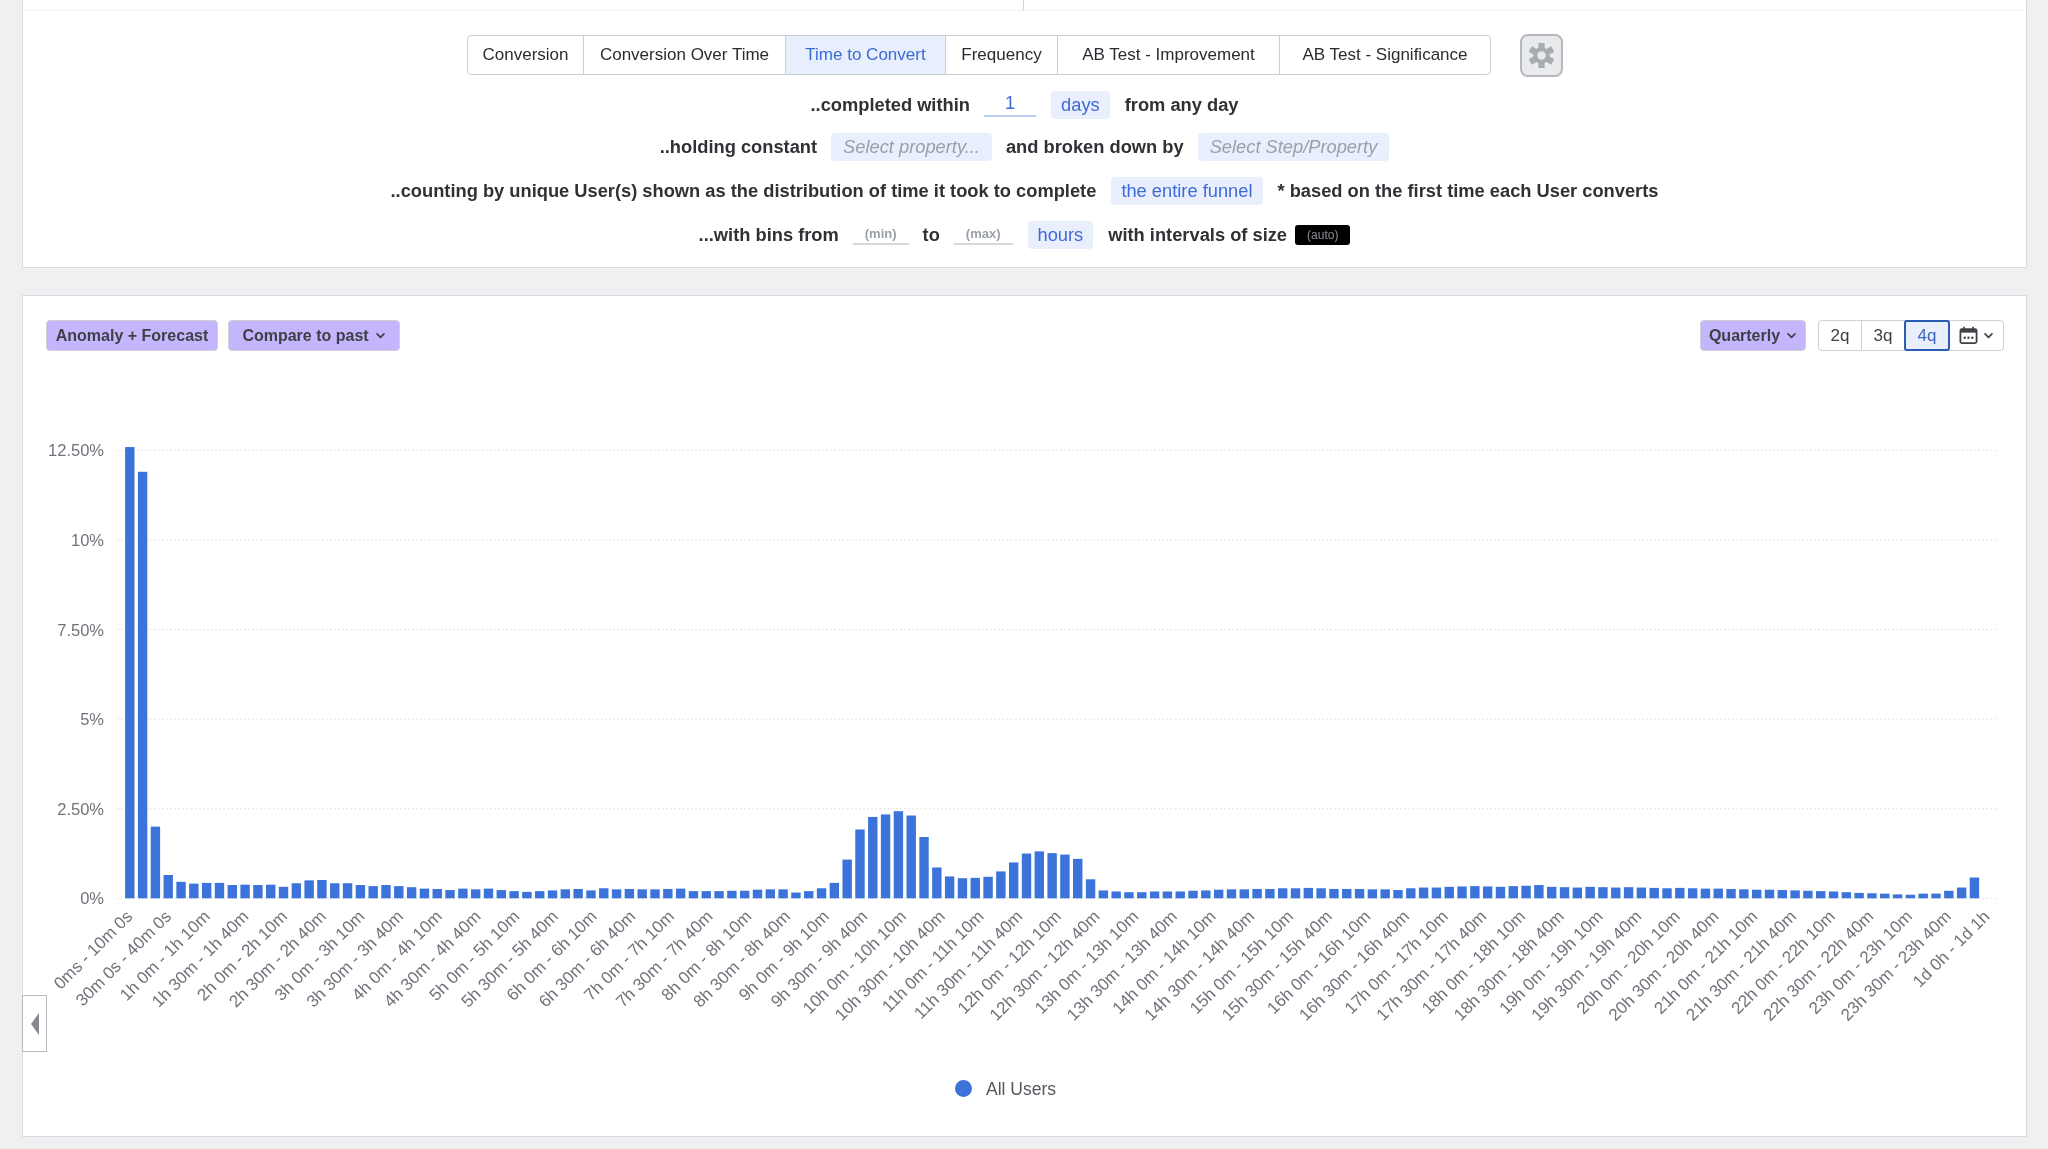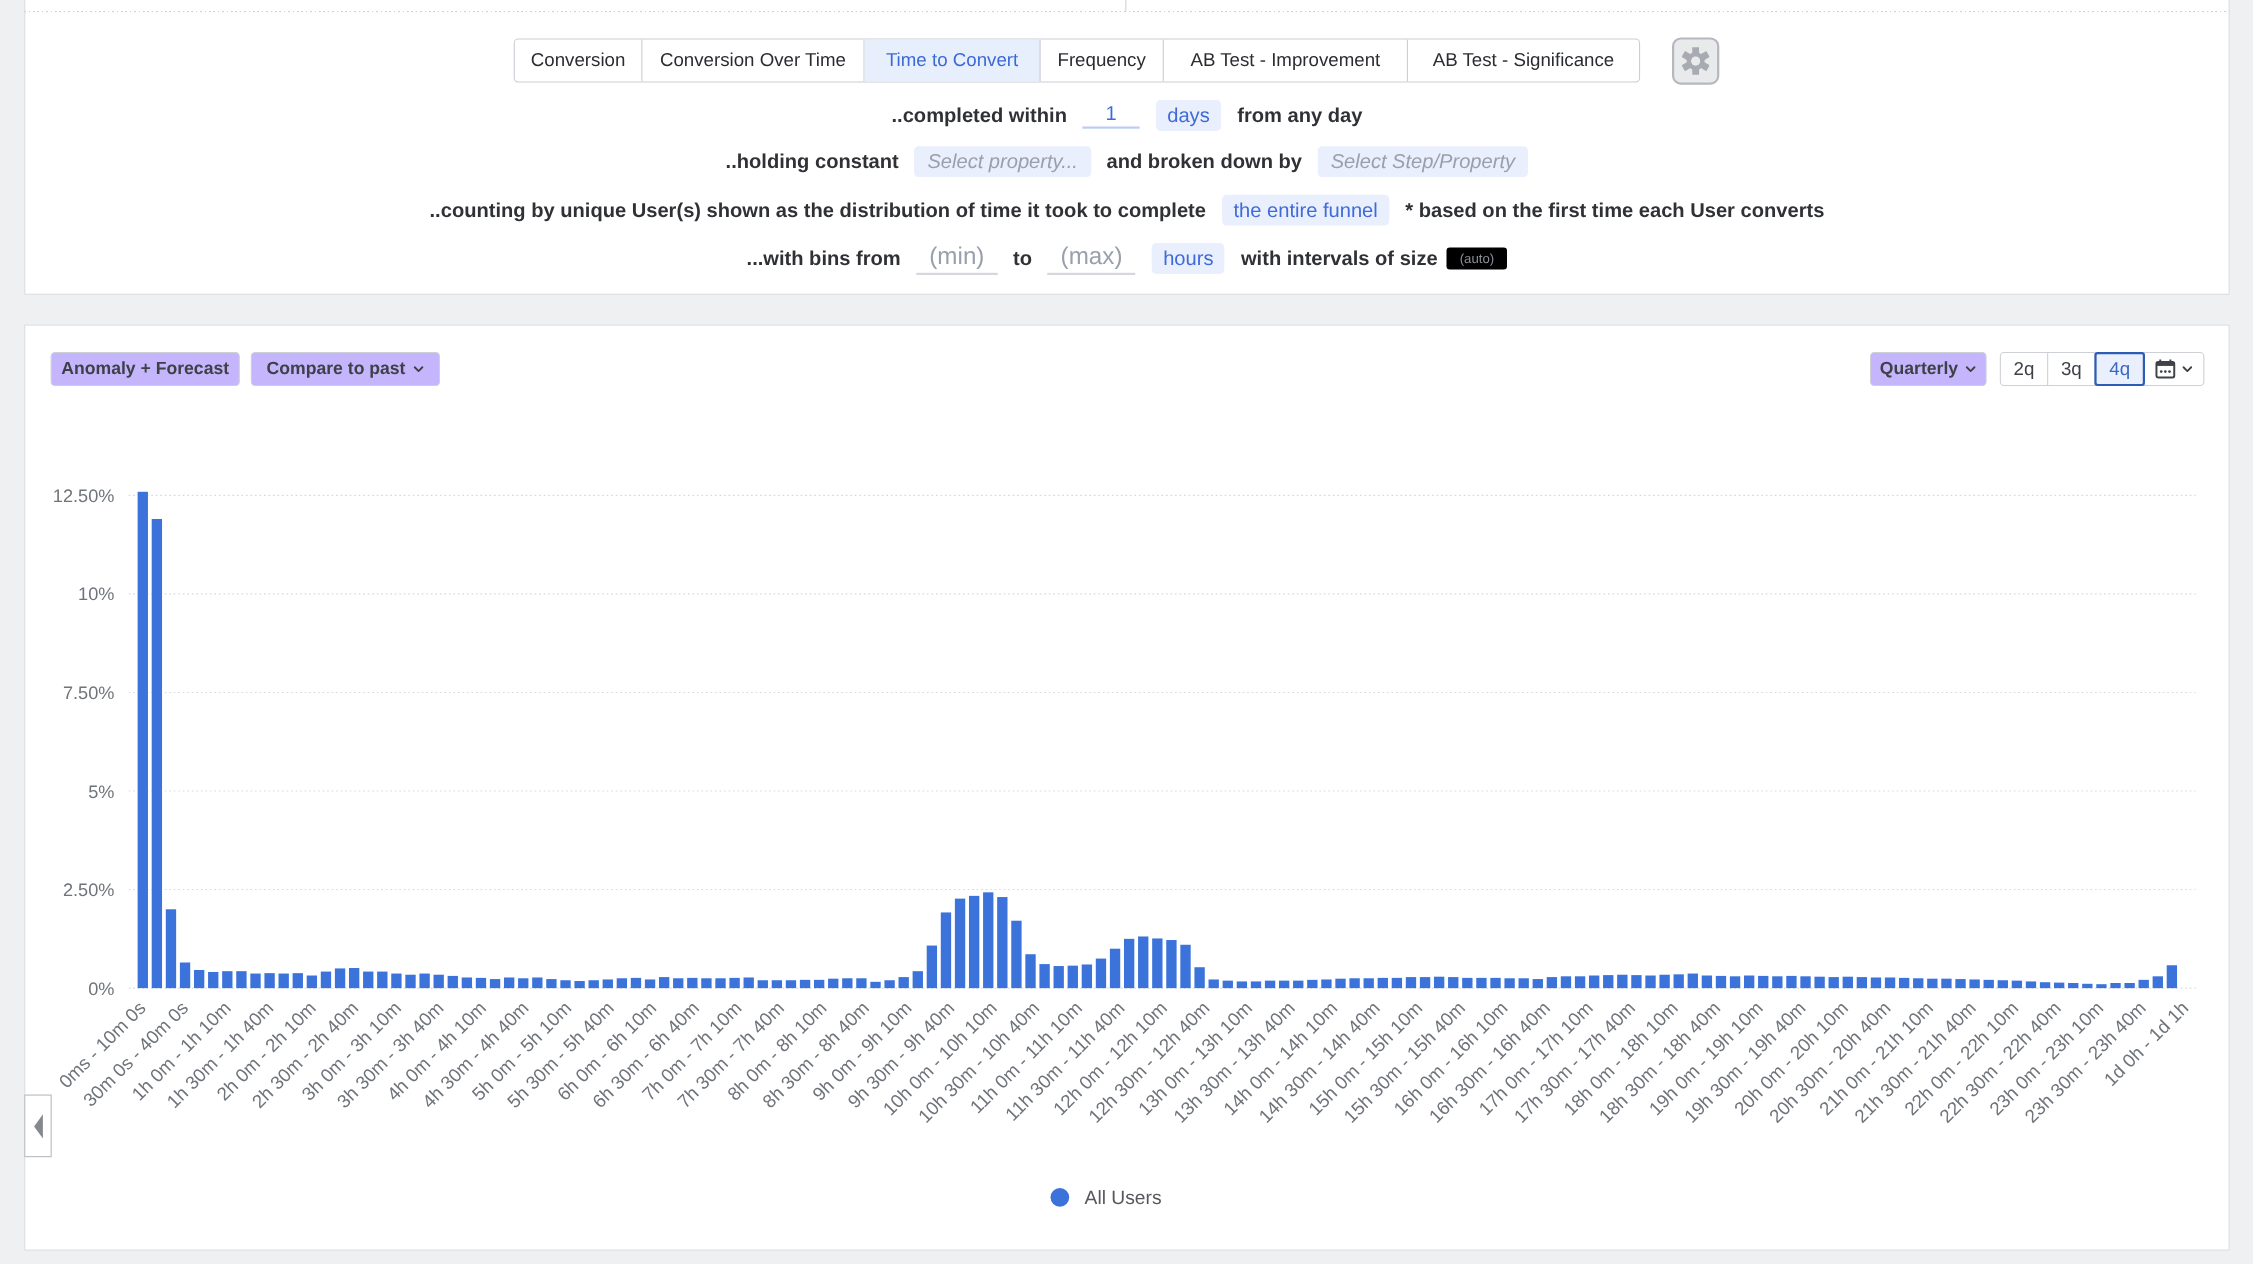--- a/index.html
+++ b/index.html
@@ -11,21 +11,21 @@
 #dash{left:22px;top:10px;width:2005px;height:1px;background:repeating-linear-gradient(90deg,#cdd0d6 0,#cdd0d6 1.5px,transparent 1.5px,transparent 4px)}
 #tabs{left:467px;top:35px;height:40px;display:flex;border:1px solid #ccced4;border-radius:4px;background:#fff}
 .tab{display:flex;align-items:center;justify-content:center;font-size:17px;color:#2a2c31;border-right:1px solid #ccced4;white-space:nowrap}
 .tab:last-child{border-right:none}
 .tab.active{background:#e7effd;color:#3b69d6}
 #gear{left:1520px;top:34px;width:43px;height:43px;background:#e9eaec;border:2px solid #b5b8be;border-radius:8px;display:flex;align-items:center;justify-content:center}
 .row{position:absolute;left:22px;width:2005px;display:flex;justify-content:center;align-items:center;font-size:18.3px;font-weight:bold;color:#2f3135;white-space:nowrap}
 .pill{background:#e9effc;color:#3f6ad8;font-weight:normal;border-radius:4px;padding:3px 10px;margin:0 1px}
 .ph{background:#e9effc;color:#9aa0ab;font-weight:normal;font-style:italic;border-radius:4px;padding:3px 12px}
 .num{color:#3f6ad8;font-weight:normal;border-bottom:2px solid #b9cdf2;padding:0 21px 1px}
-.mm{color:#9aa0ab;font-weight:normal;font-size:22px;border-bottom:2px solid #d4d7dd;padding:0 12px 2px}
+.mm{color:#9aa0ab;font-weight:bold;font-size:13px;border-bottom:2px solid #d4d7dd;padding:0 12px 2px}
 .auto{background:#000000;color:#8a8e96;font-weight:normal;font-size:12px;border-radius:3px;padding:3px 12px}
 .sp{width:14px}
 #card2{left:22px;top:295px;width:2005px;height:842px}
 .btn{position:absolute;display:flex;align-items:center;justify-content:center;background:#c4b5fd;border:1px solid #cdd0d5;border-radius:4px;font-size:16px;font-weight:bold;color:#3e4046;white-space:nowrap}
 #seg{position:absolute;left:1818px;top:320px;width:186px;height:31px;display:flex;border:1px solid #cdd0d5;border-radius:4px;background:#fff}
 .segc{display:flex;align-items:center;justify-content:center;font-size:17px;color:#3e4046;border-right:1px solid #cdd0d5}
 .segc:last-child{border-right:none}
 .segc.sel{background:#e9effc;color:#3c66c0;border:2px solid #2d5cb5;border-radius:3px;margin:-1px;z-index:2}
 #handle{position:absolute;left:22px;top:995px;width:25px;height:57px;background:#fff;border:1px solid #b7bac0;display:flex;align-items:center;justify-content:center}
 </style></head>

